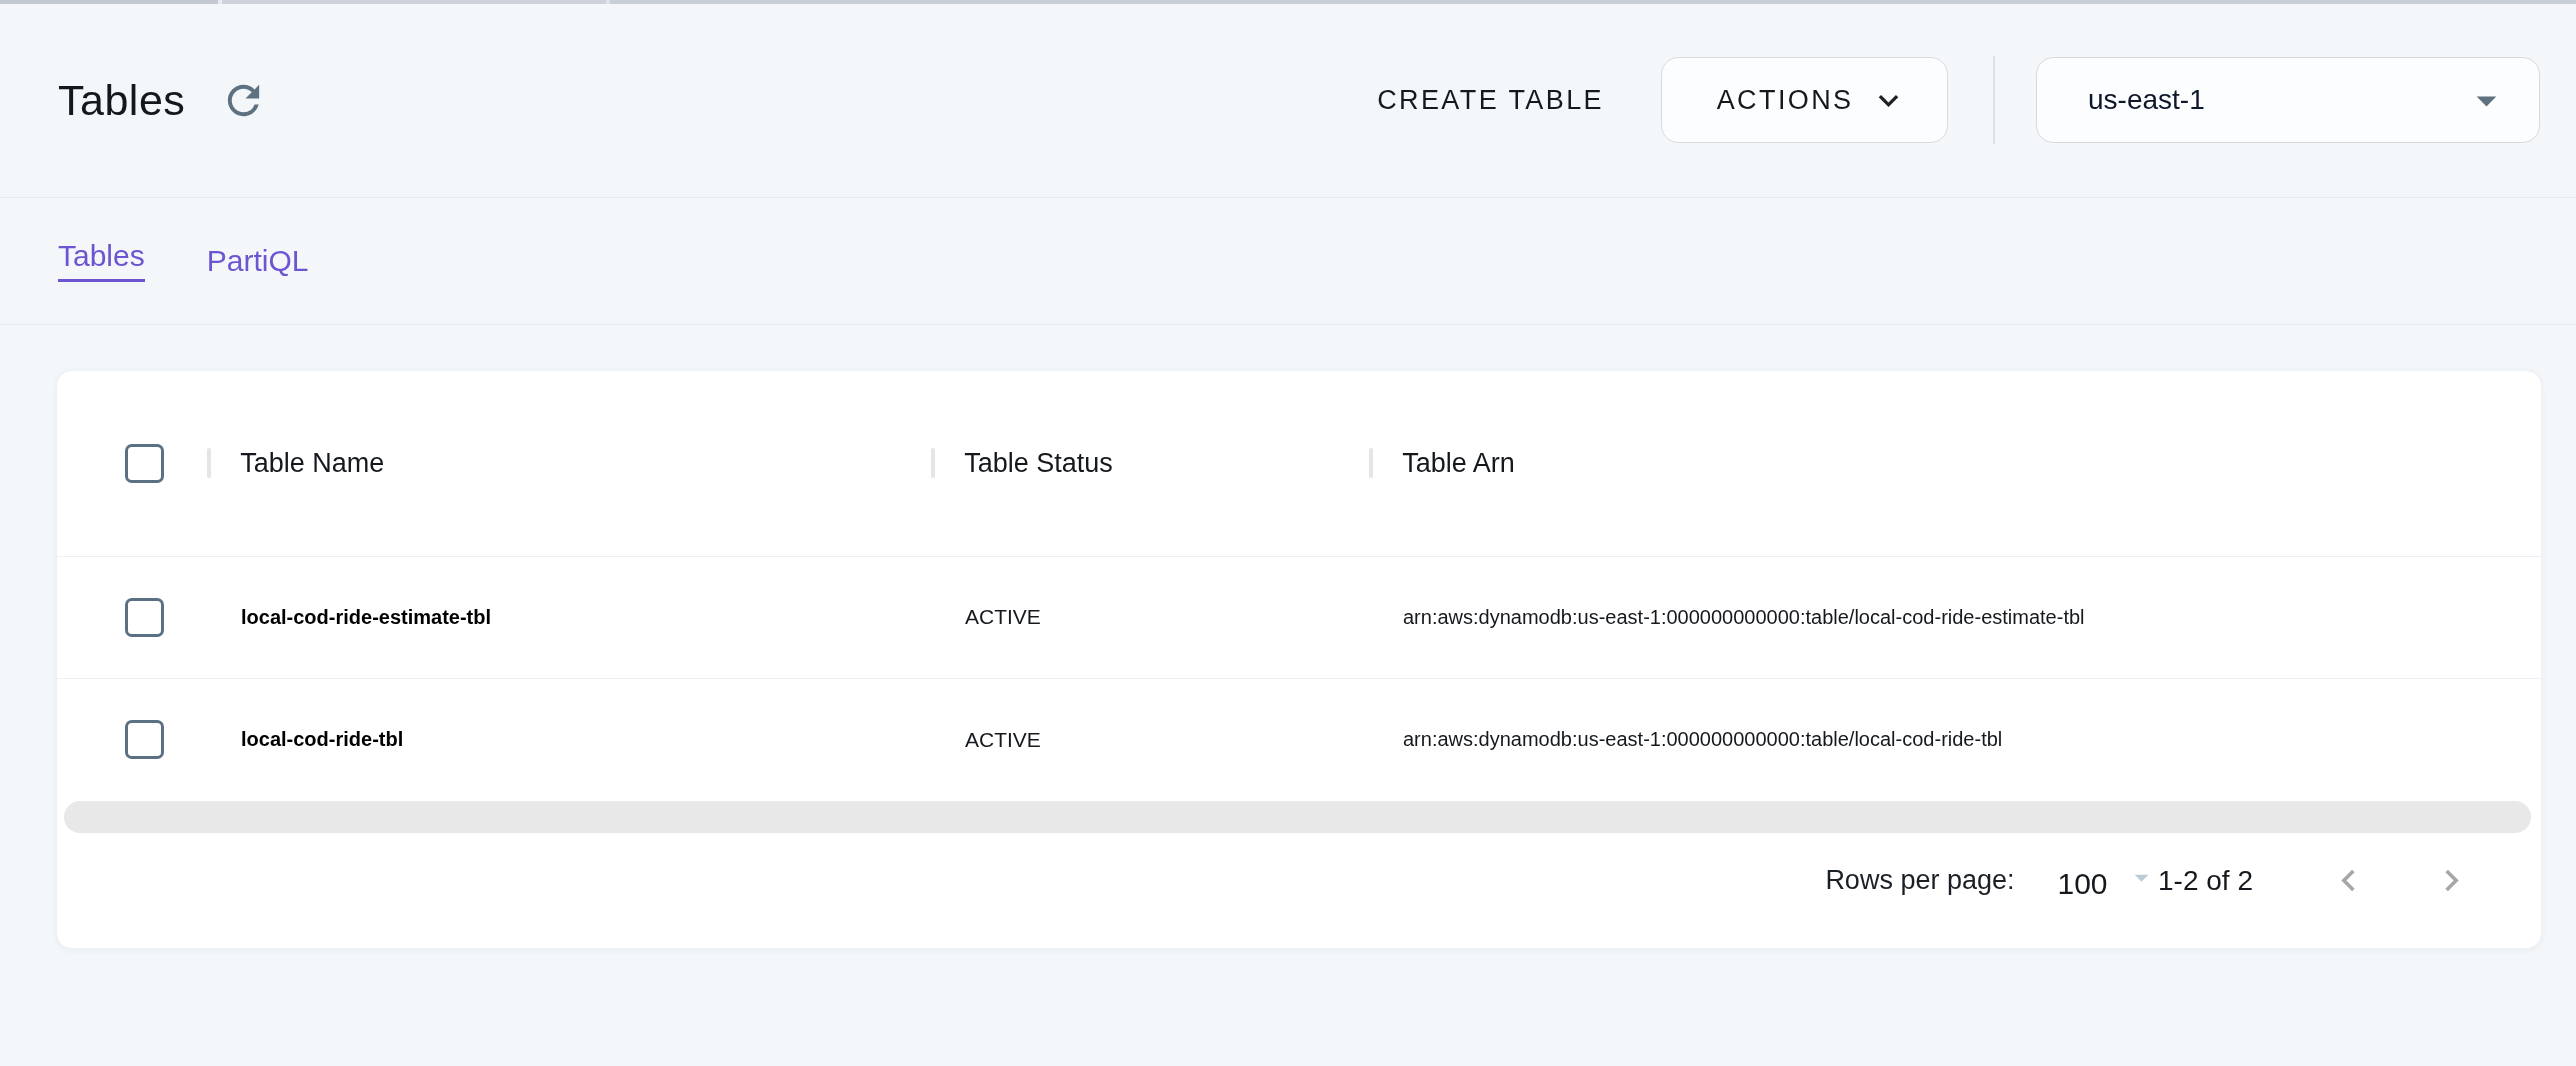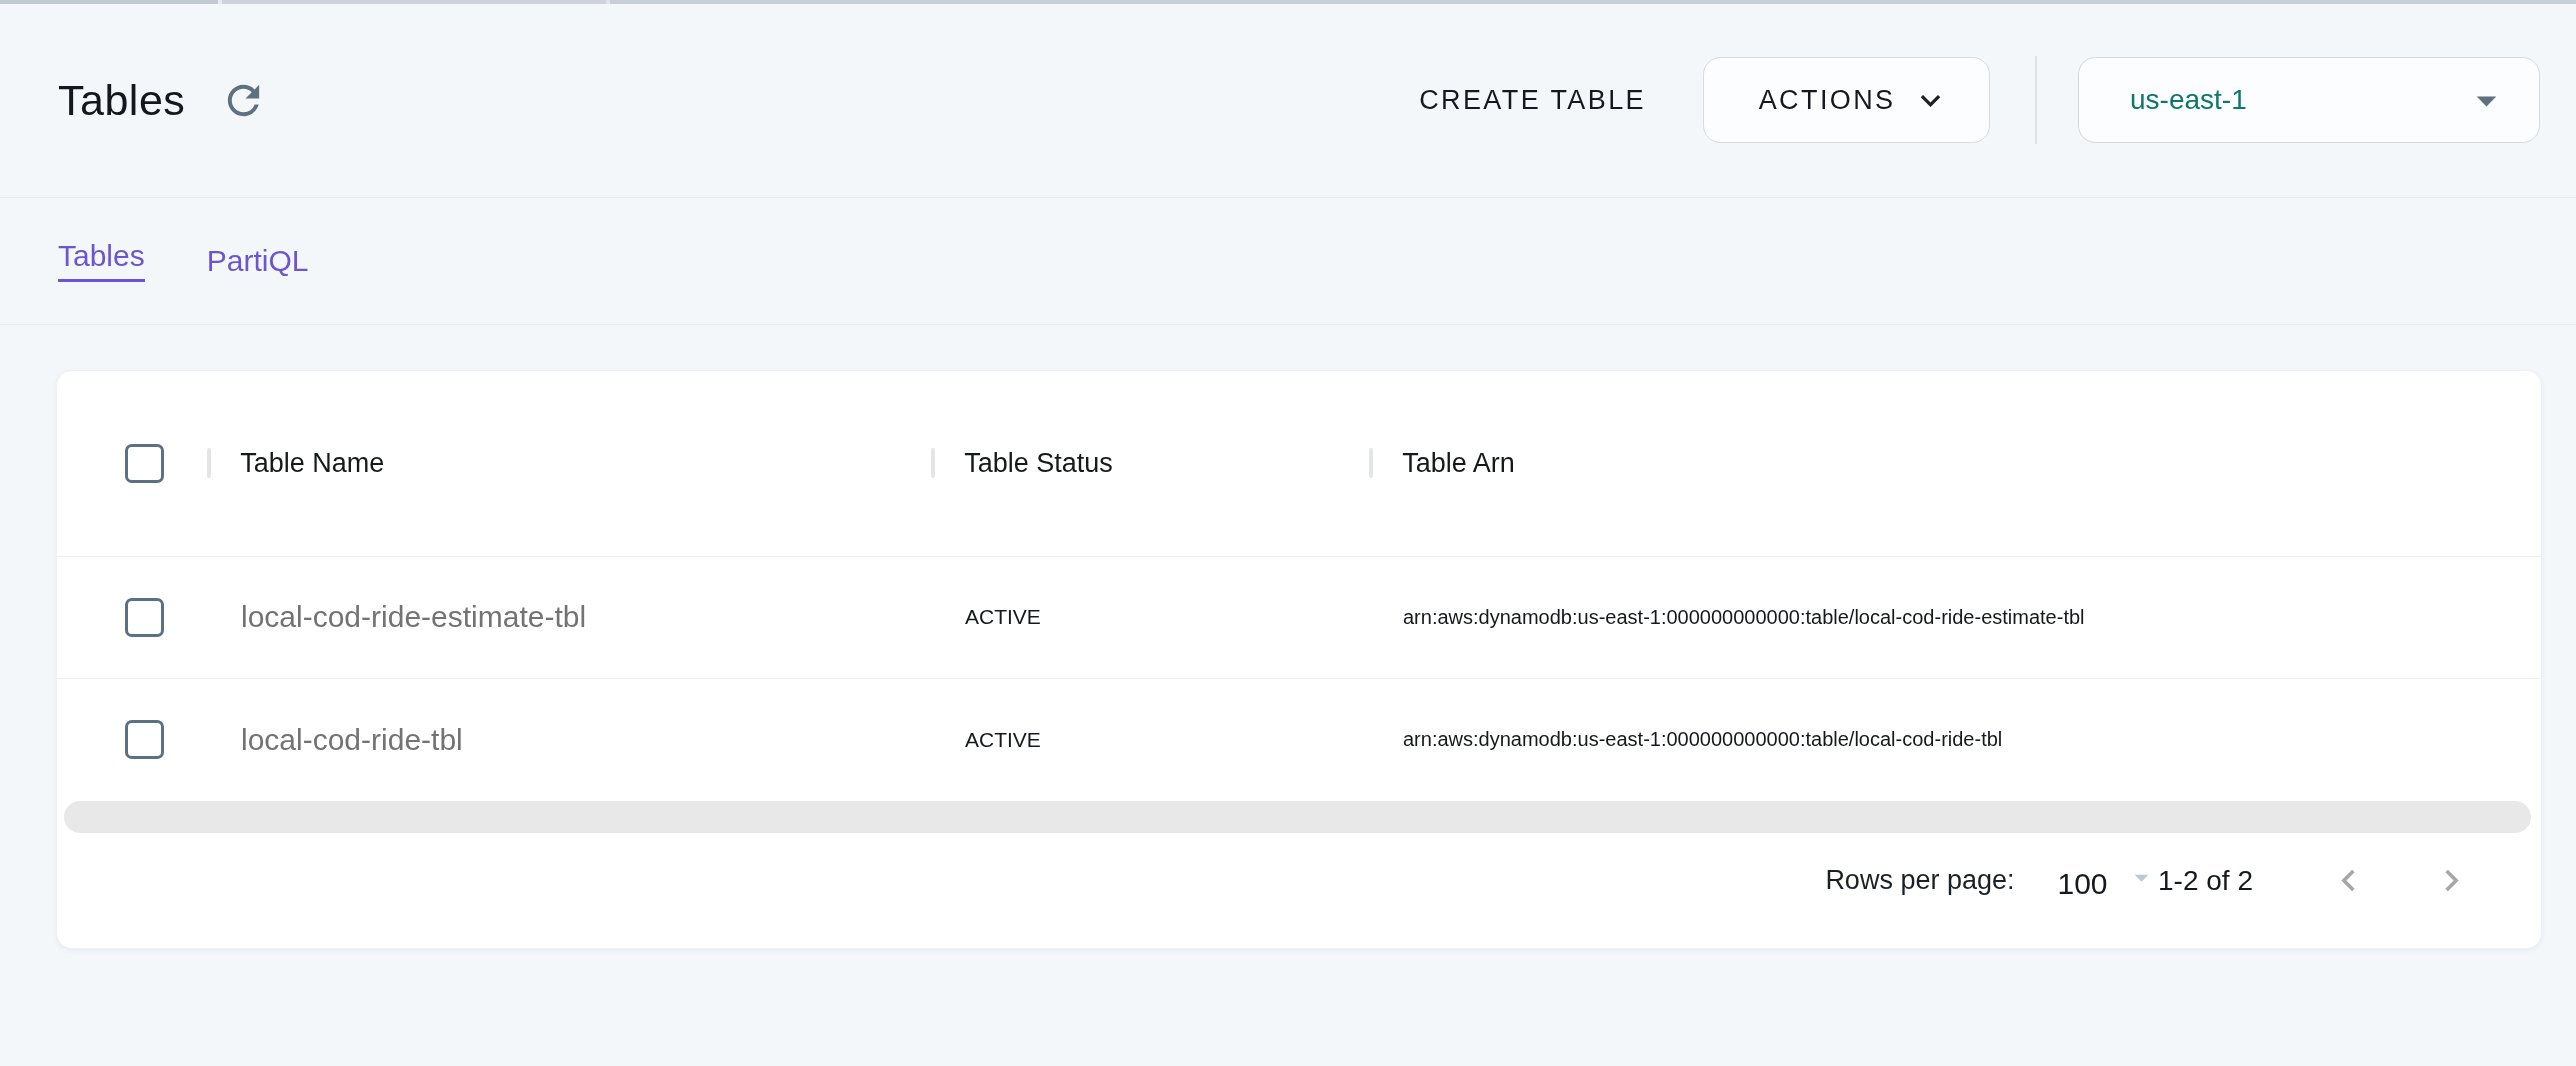--- a/index.html
+++ b/index.html
@@ -50,26 +50,26 @@
     border:1.9px solid #d7dade; border-radius:17.5px;
     height:86px; padding:0 39px 0 55px;
     display:flex; align-items:center; gap:15.6px;
     font-family:inherit; font-size:27px; font-weight:500;
     letter-spacing:2.4px; color:#15191e;
   }
   .vdiv {
     width:1.9px; height:88px; background:#dde2e7; margin:0 41px 0 45px;
   }
   .region-select {
-    width:462px; height:86px;
+    width:504px; height:86px;
     background:#fbfdfe; cursor:pointer;
     border:1.9px solid #d5d8dc; border-radius:17.5px;
     display:flex; align-items:center; justify-content:space-between;
     padding:0 29px 0 51px;
-    font-size:28px; color:#0f766e;
+    font-size:28px; color:#0f172a;
   }
 
   
   .tabbar {
     height:127px;
     display:flex; align-items:center; gap:62px;
     padding:0 58px;
     border-bottom:1px solid #e7ebee;
     background:#f4f7fa;
   }
@@ -103,21 +103,21 @@
   .head-cell .colbar {
     width:3.9px; height:30px; background:#e3e5e8; margin-left:21.4px; margin-right:29px;
     border-radius:1.9px;
   }
   .data-cell { padding-left:55px; }
   .checkbox {
     width:39px; height:39px;
     border:3.9px solid #5b7183; border-radius:6.8px;
     background:#ffffff; display:inline-block; cursor:pointer;
   }
-  .link { font-size:30px; color:#737373; text-decoration:none; cursor:pointer; }
+  .link { font-size:20px; color:#000000; text-decoration:none; cursor:pointer;font-weight:bold; }
   .status-text { font-size:21px; color:#15191e; }
   .arn-text { font-size:20px; color:#15191e; white-space:nowrap; }
 
   .scrollbar-area { padding:0 9.7px 0 6.8px; }
   .scrollbar-thumb {
     height:32px; border-radius:16.6px; background:#e8e8e8; cursor:pointer;
   }
 
   
   .pagination {

